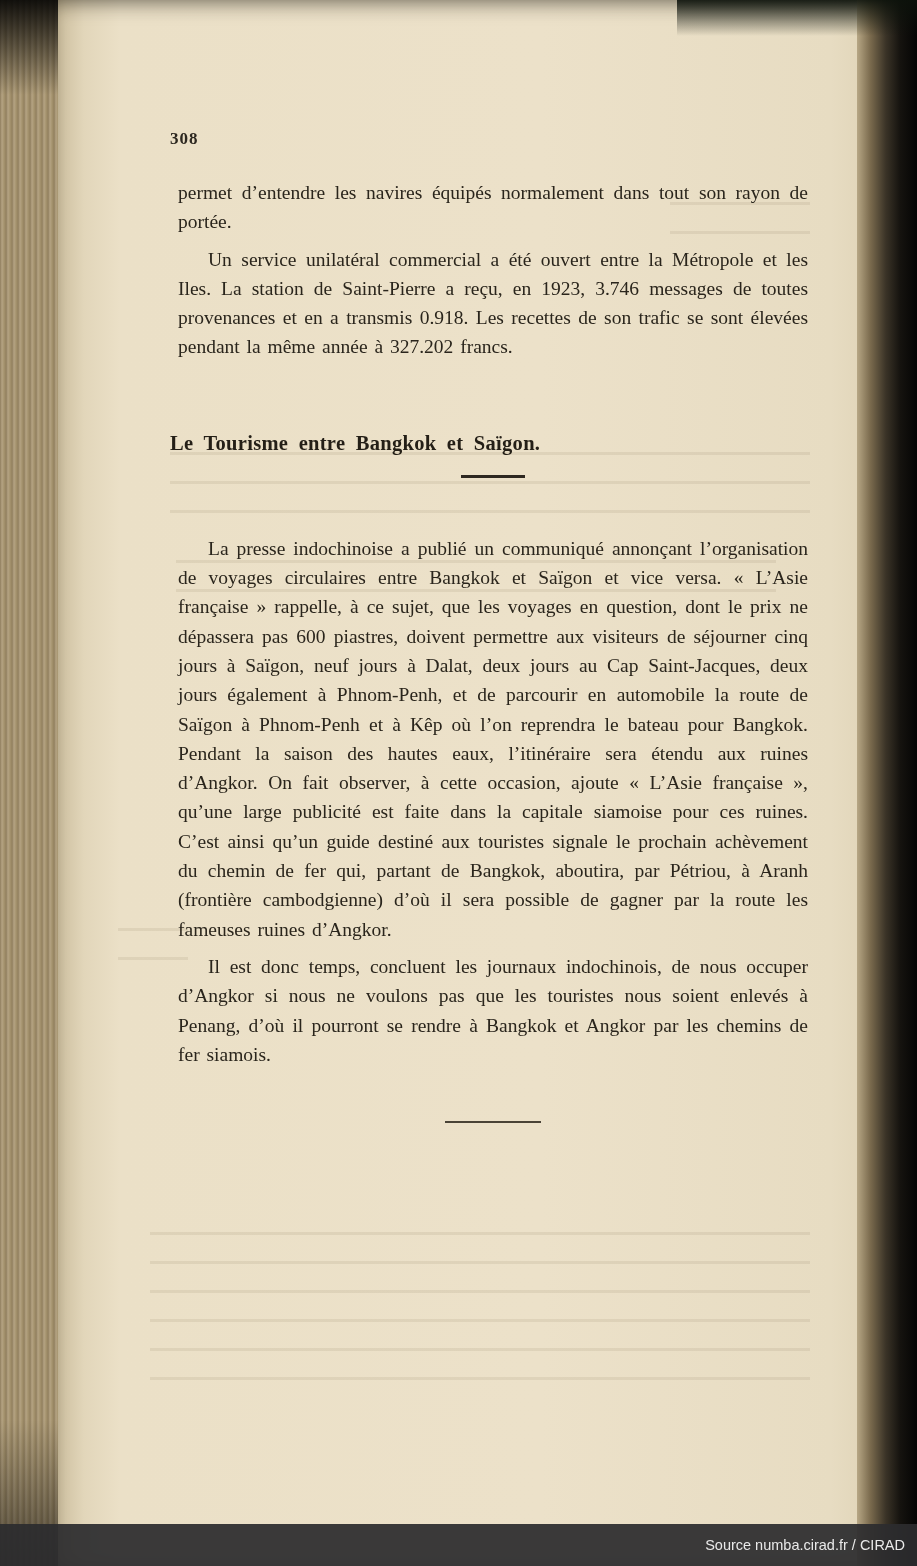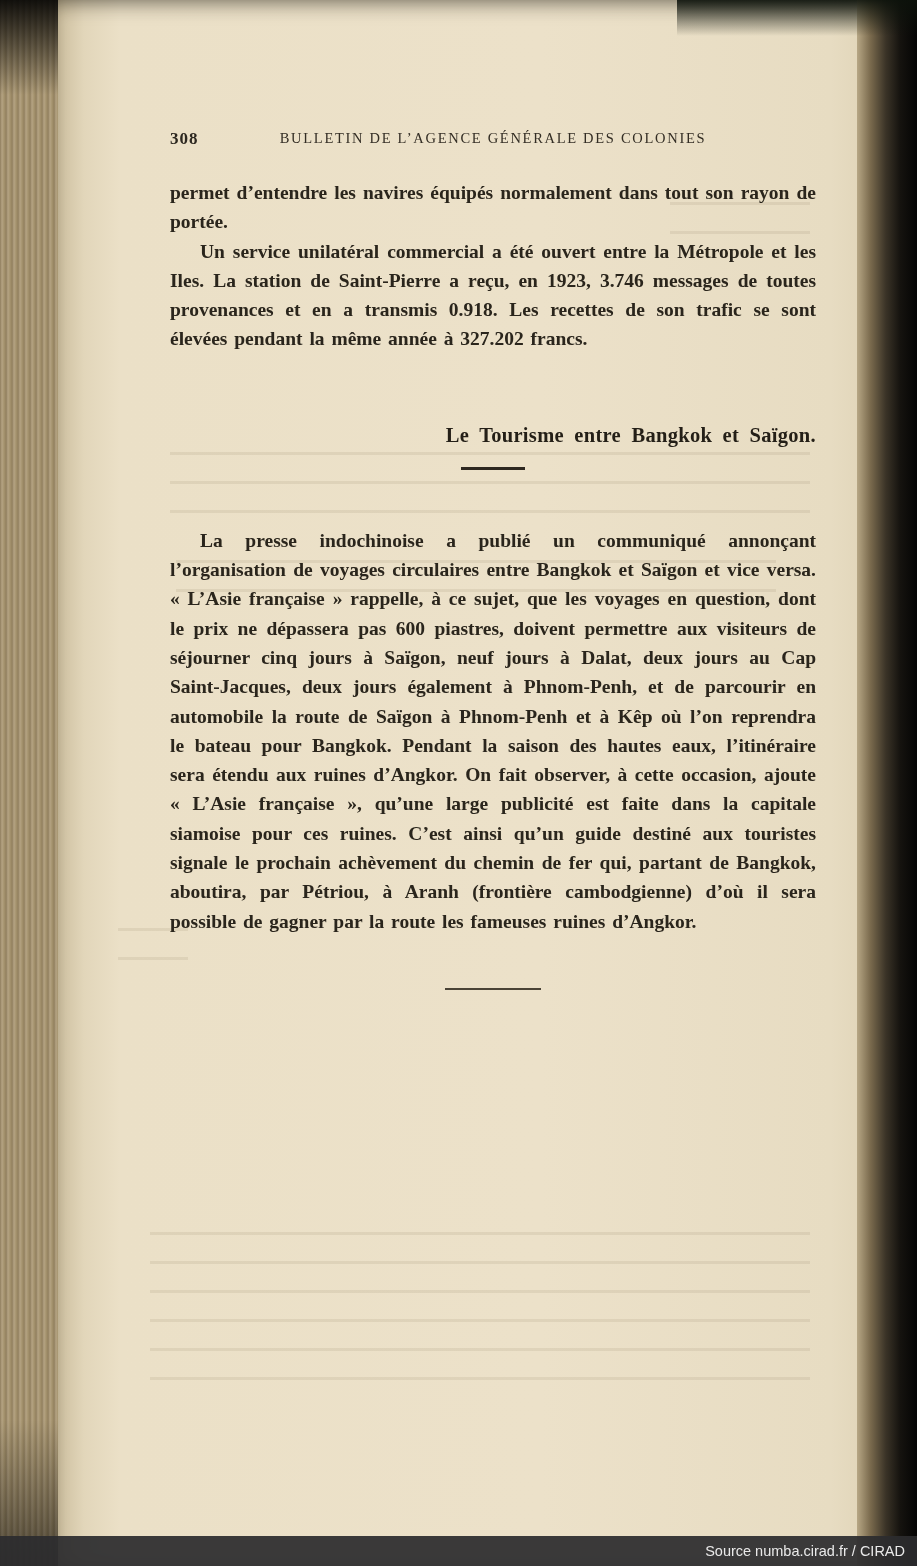--- a/index.html
+++ b/index.html
@@ -41,35 +41,35 @@
   }
   .page-header{position:relative;height:22px;}
   .page-number{
     position:absolute;left:0;top:1px;font-size:17px;letter-spacing:1px;font-weight:bold;color:#2d2820;
   }
   .running-title{
     text-align:center;font-size:14.5px;letter-spacing:1.7px;color:#332d24;
     padding-top:2px;
   }
   .body p{
-    margin:0;font-size:19.5px;line-height:29.3px;text-align:justify;
-    text-indent:30px;word-spacing:2px;font-weight:bold;
+    margin:8px;font-size:19.5px;line-height:29.3px;text-align:justify;
+    text-indent:30px;word-spacing:2px;
   }
   p.continuation{text-indent:0;}
   p.lead{margin-top:28px;}
   h2.section-title{
-    margin:70px 0 0;text-align:right;font-size:20.5px;font-weight:bold;
+    margin:70px 0 0;text-align:left;font-size:20.5px;font-weight:bold;
     letter-spacing:.3px;word-spacing:5px;color:#241f17;
   }
   .title-rule{width:64px;height:3px;background:#2e2820;margin:20px auto 0;}
   p.after-title{margin-top:56px;}
   .end-rule{width:96px;height:2px;background:#4a4336;margin:52px auto 0;}
   
   .footer-bar{
-    position:absolute;left:0;bottom:0;width:100%;height:30px;box-sizing:border-box;
+    position:absolute;left:0;bottom:0;width:100%;height:42px;box-sizing:border-box;
     background:rgba(44,44,46,.93);
     display:flex;align-items:center;justify-content:flex-end;padding-right:12px;
     font-family:"Liberation Sans","DejaVu Sans",sans-serif;font-size:14.5px;color:#e9e9e9;
   }
 </style>
 </head>
 <body>
 
 <div class="scan">
 
@@ -80,31 +80,31 @@
     <div class="ghost" style="left:612px;top:202px;width:140px;height:48px;"></div>
     <div class="ghost" style="left:112px;top:452px;width:640px;height:64px;"></div>
     <div class="ghost" style="left:118px;top:560px;width:600px;height:56px;"></div>
     <div class="ghost" style="left:60px;top:928px;width:70px;height:52px;"></div>
     <div class="ghost" style="left:92px;top:1232px;width:660px;height:160px;"></div>
 
     <div class="text-block">
 
       <div class="page-header">
         <span class="page-number">308</span>
-        <div class="running-title">BULLETIN DE L’AGENCE GÉNÉRALE DES COLONIES</div>
       </div>
 
       <div class="body">
         <p class="continuation lead">permet d’entendre les navires équipés normalement dans tout son rayon de portée.</p>
         <p>Un service unilatéral commercial a été ouvert entre la Métropole et les Iles. La station de Saint-Pierre a reçu, en 1923, 3.746 messages de toutes provenances et en a transmis 0.918. Les recettes de son trafic se sont élevées pendant la même année à 327.202 francs.</p>
 
         <h2 class="section-title">Le Tourisme entre Bangkok et Saïgon.</h2>
         <div class="title-rule"></div>
 
         <p class="after-title">La presse indochinoise a publié un communiqué annonçant l’organisation de voyages circulaires entre Bangkok et Saïgon et vice versa. « L’Asie française » rappelle, à ce sujet, que les voyages en question, dont le prix ne dépassera pas 600 piastres, doivent permettre aux visiteurs de séjourner cinq jours à Saïgon, neuf jours à Dalat, deux jours au Cap Saint-Jacques, deux jours également à Phnom-Penh, et de parcourir en automobile la route de Saïgon à Phnom-Penh et à Kêp où l’on reprendra le bateau pour Bangkok. Pendant la saison des hautes eaux, l’itinéraire sera étendu aux ruines d’Angkor. On fait observer, à cette occasion, ajoute « L’Asie française », qu’une large publicité est faite dans la capitale siamoise pour ces ruines. C’est ainsi qu’un guide destiné aux touristes signale le prochain achèvement du chemin de fer qui, partant de Bangkok, aboutira, par Pétriou, à Aranh (frontière cambodgienne) d’où il sera possible de gagner par la route les fameuses ruines d’Angkor.</p>
+        <p>Il est donc temps, concluent les journaux indochinois, de nous occuper d’Angkor si nous ne voulons pas que les touristes nous soient enlevés à Penang, d’où il pourront se rendre à Bangkok et Angkor par les chemins de fer siamois.</p>
 
         <div class="end-rule"></div>
       </div>
 
     </div>
   </div>
 
   <div class="right-edge"></div>
   <div class="top-right-shadow"></div>
 

